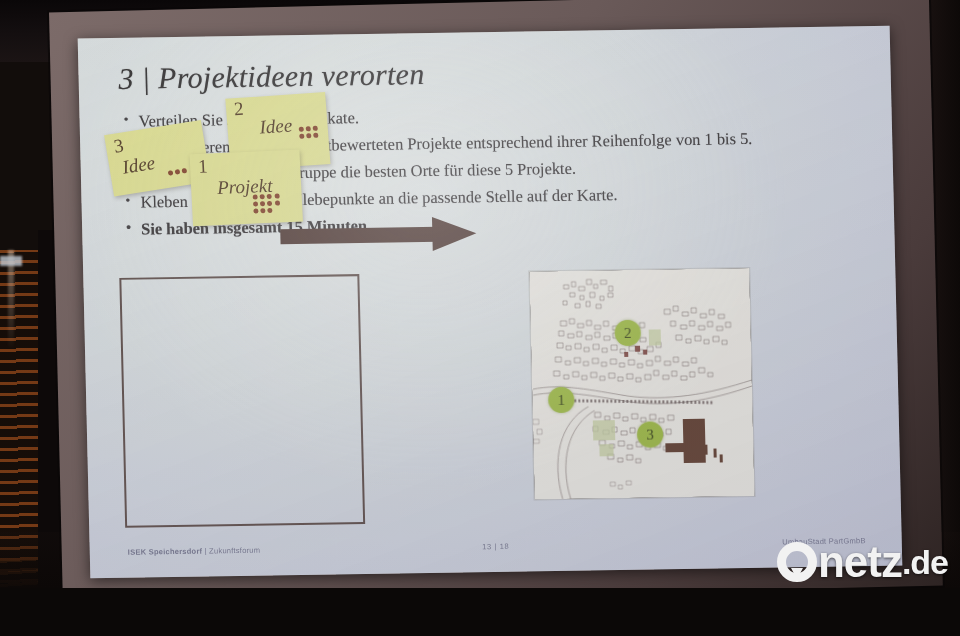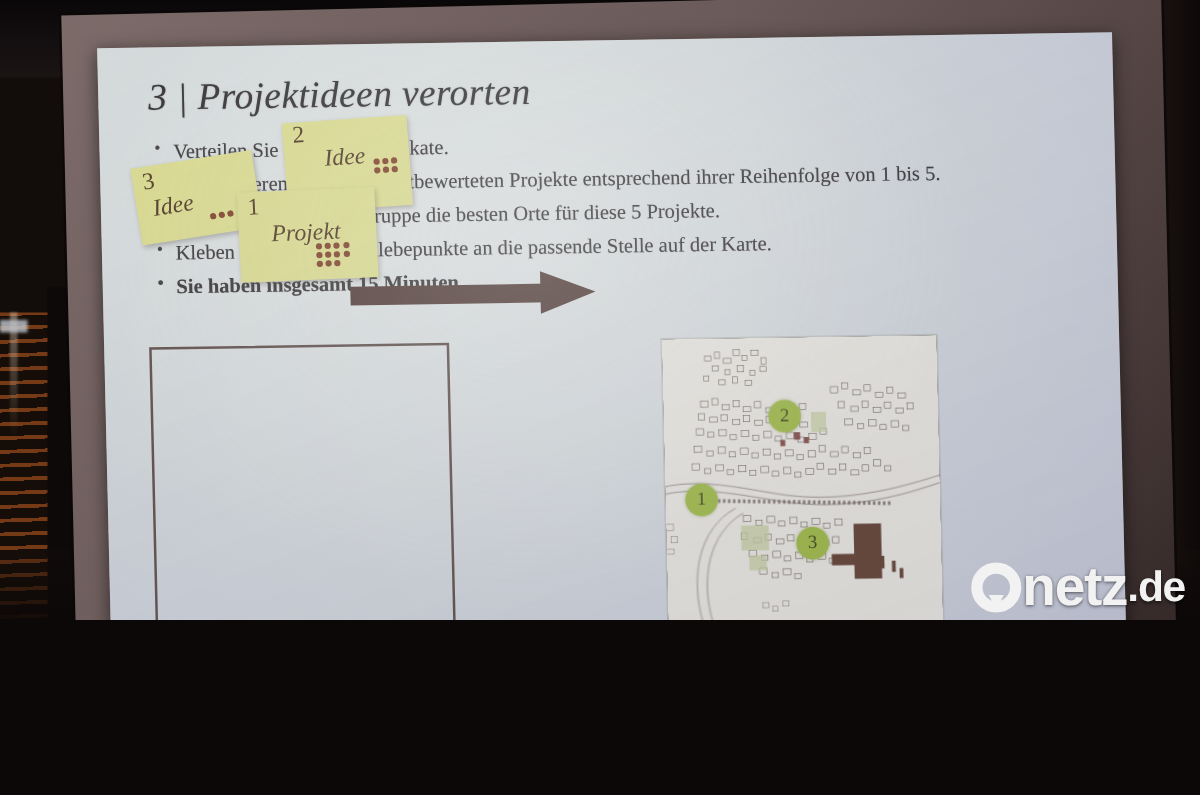--- a/index.html
+++ b/index.html
@@ -12,21 +12,21 @@
     width: 960px;
     height: 636px;
     overflow: hidden;
     font-family: "Liberation Serif", serif;
   }
 
   
   #scene {
     position: relative;
     width: 960px;
-    height: 496px;
+    height: 588px;
     overflow: hidden;
     background: #120d0b;
   }
 
   
   .room-ceiling {
     position: absolute;
     left: 0; top: 0;
     width: 960px; height: 62px;
     background: linear-gradient(180deg, #0a0708 0%, #140f10 55%, #1b1414 100%);

